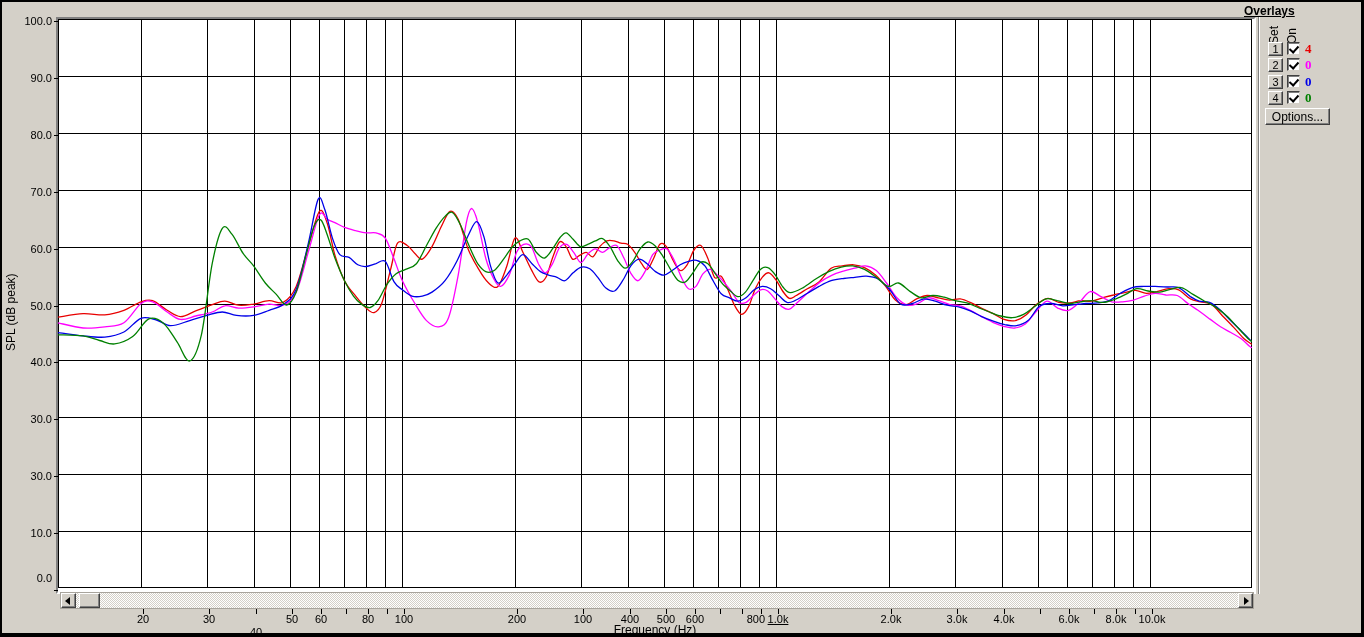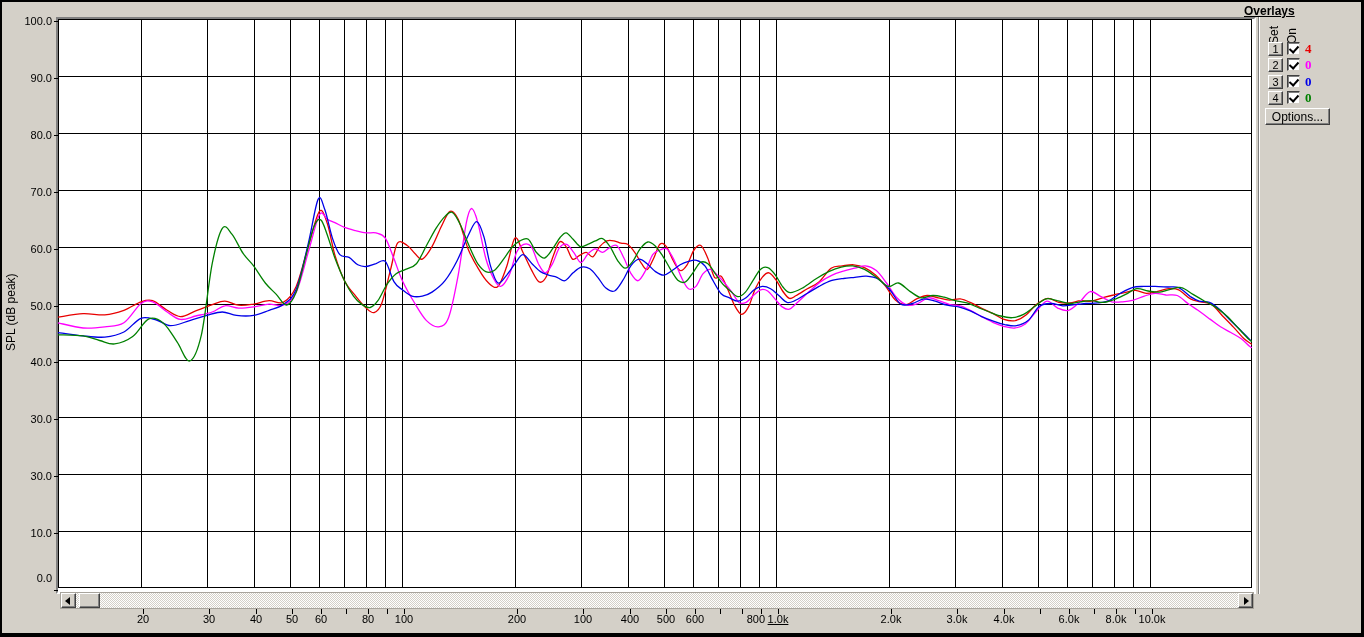--- a/index.html
+++ b/index.html
@@ -148,21 +148,21 @@
       <span class="tri tri-right"></span>
     </div>
   </div>
 
   <div id="x-axis">
       <div class="x-tick" style="left: 141px;"></div>
       <div class="x-lab" style="left: 118px;">20</div>
       <div class="x-tick" style="left: 207px;"></div>
       <div class="x-lab" style="left: 184px;">30</div>
       <div class="x-tick" style="left: 254px;"></div>
-      <div class="x-lab" style="left: 231px;">40</div>
+      <div class="x-lab" style="left: 231px; margin-top: 13px;">40</div>
       <div class="x-tick" style="left: 290px;"></div>
       <div class="x-lab" style="left: 267px;">50</div>
       <div class="x-tick" style="left: 319px;"></div>
       <div class="x-lab" style="left: 296px;">60</div>
       <div class="x-tick" style="left: 344px;"></div>
       <div class="x-tick" style="left: 366px;"></div>
       <div class="x-lab" style="left: 343px;">80</div>
       <div class="x-tick" style="left: 385px;"></div>
       <div class="x-tick" style="left: 402px;"></div>
       <div class="x-lab" style="left: 379px;">100</div>
@@ -191,20 +191,21 @@
       <div class="x-tick" style="left: 1038px;"></div>
       <div class="x-tick" style="left: 1067px;"></div>
       <div class="x-lab" style="left: 1044px;">6.0k</div>
       <div class="x-tick" style="left: 1092px;"></div>
       <div class="x-tick" style="left: 1114px;"></div>
       <div class="x-lab" style="left: 1091px;">8.0k</div>
       <div class="x-tick" style="left: 1133px;"></div>
       <div class="x-tick" style="left: 1150px;"></div>
       <div class="x-lab" style="left: 1127px;">10.0k</div>
     </div>
+  <div class="x-axis-title">Frequency (Hz)</div>
 
   <div class="ridge" style="left:1256px;background:#808080"></div>
   <div class="ridge" style="left:1257px;background:#ffffff"></div>
 
   <div id="panel">
     <div class="ov-title">Overlays</div>
     <div class="vlabel set">Set</div>
     <div class="vlabel on">On</div>
     <div id="ov-rows">
         <div class="ov-row" style="top: 40px;">

